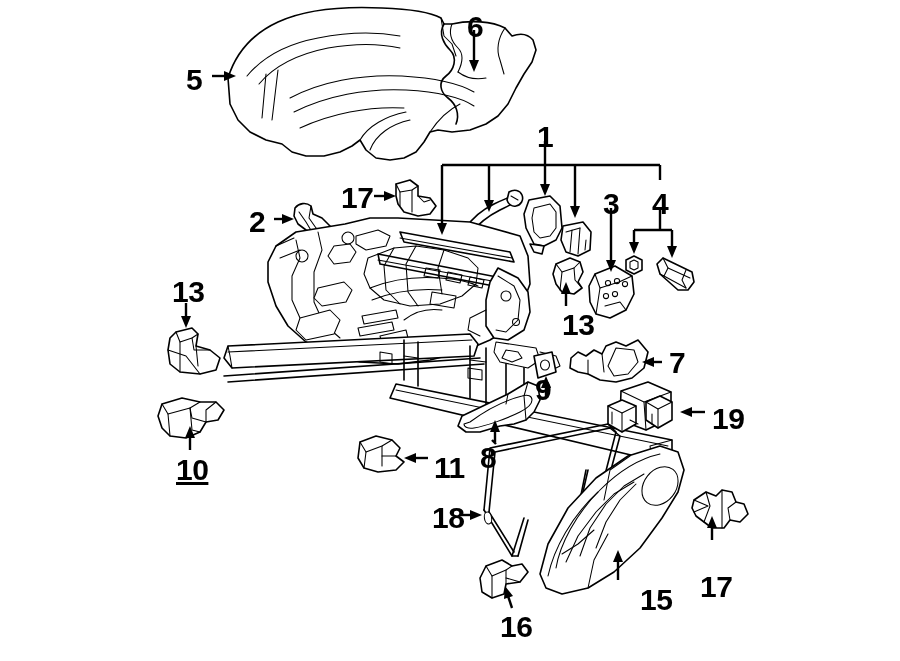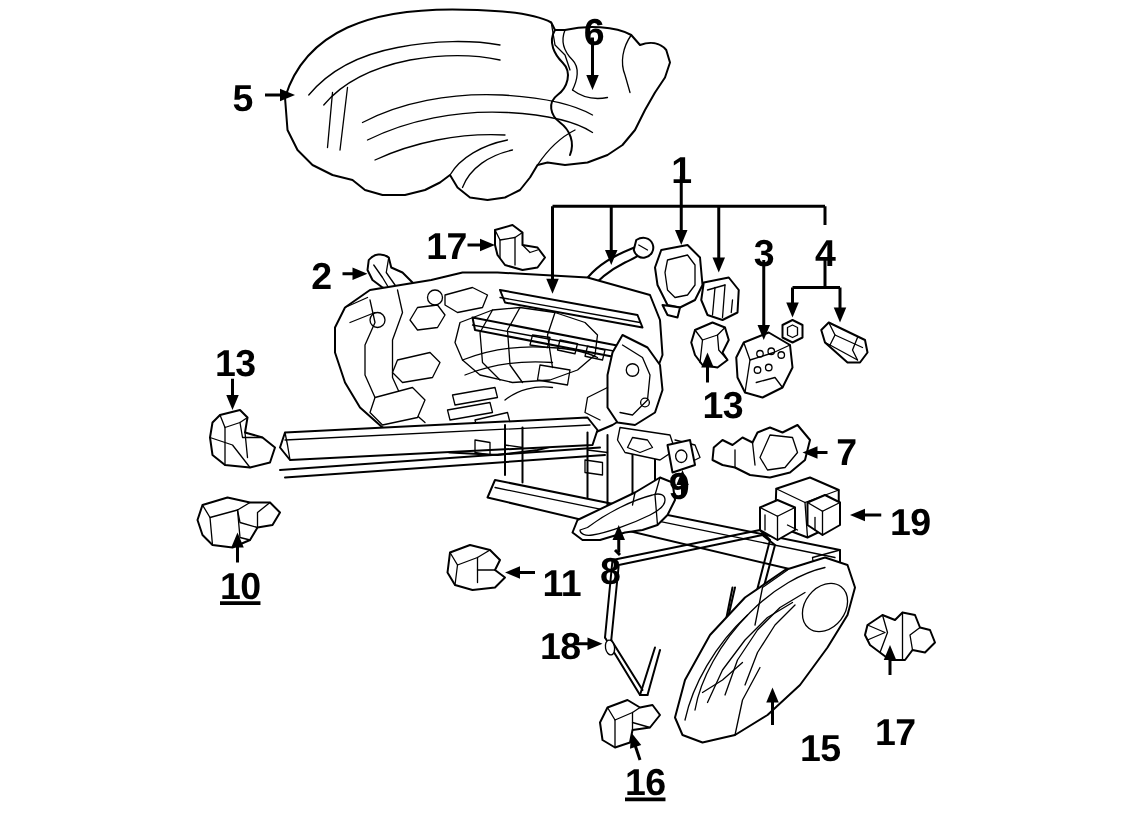--- a/index.html
+++ b/index.html
@@ -480,18 +480,18 @@
   <div class="callout-label" style="left:467px; top:12px;">6</div>
   <div class="callout-label" style="left:669px; top:348px;">7</div>
   <div class="callout-label" style="left:480px; top:443px;">8</div>
   <div class="callout-label" style="left:535px; top:375px;">9</div>
   <div class="callout-label" style="left:176px; top:455px;text-decoration:underline;">10</div>
   <div class="callout-label" style="left:434px; top:453px;">11</div>
   <div class="callout-label" style="left:172px; top:277px;">13</div>
   <div class="callout-label" style="left:562px; top:310px;">13</div>
   <div class="callout-label" style="left:341px; top:183px;">17</div>
   <div class="callout-label" style="left:640px; top:585px;">15</div>
-  <div class="callout-label" style="left:500px; top:612px;text-decoration:underline;">16</div>
+  <div class="callout-label" style="left:500px; top:612px;">16</div>
   <div class="callout-label" style="left:700px; top:545px;margin-top:27px;">17</div>
   <div class="callout-label" style="left:432px; top:503px;">18</div>
   <div class="callout-label" style="left:712px; top:404px;">19</div>
 
 </div>
 
 </body></html>

